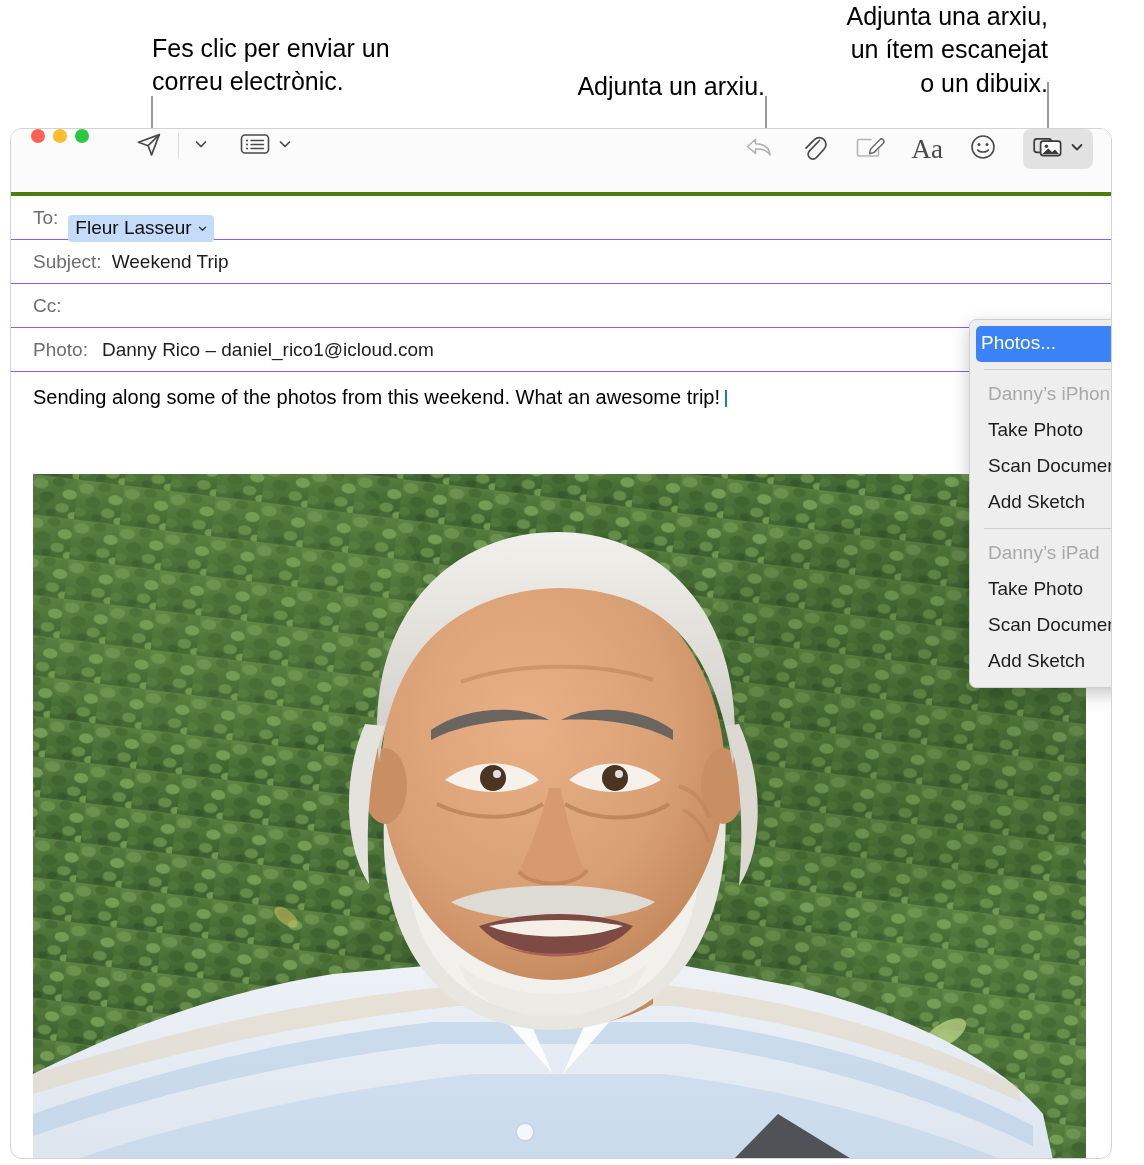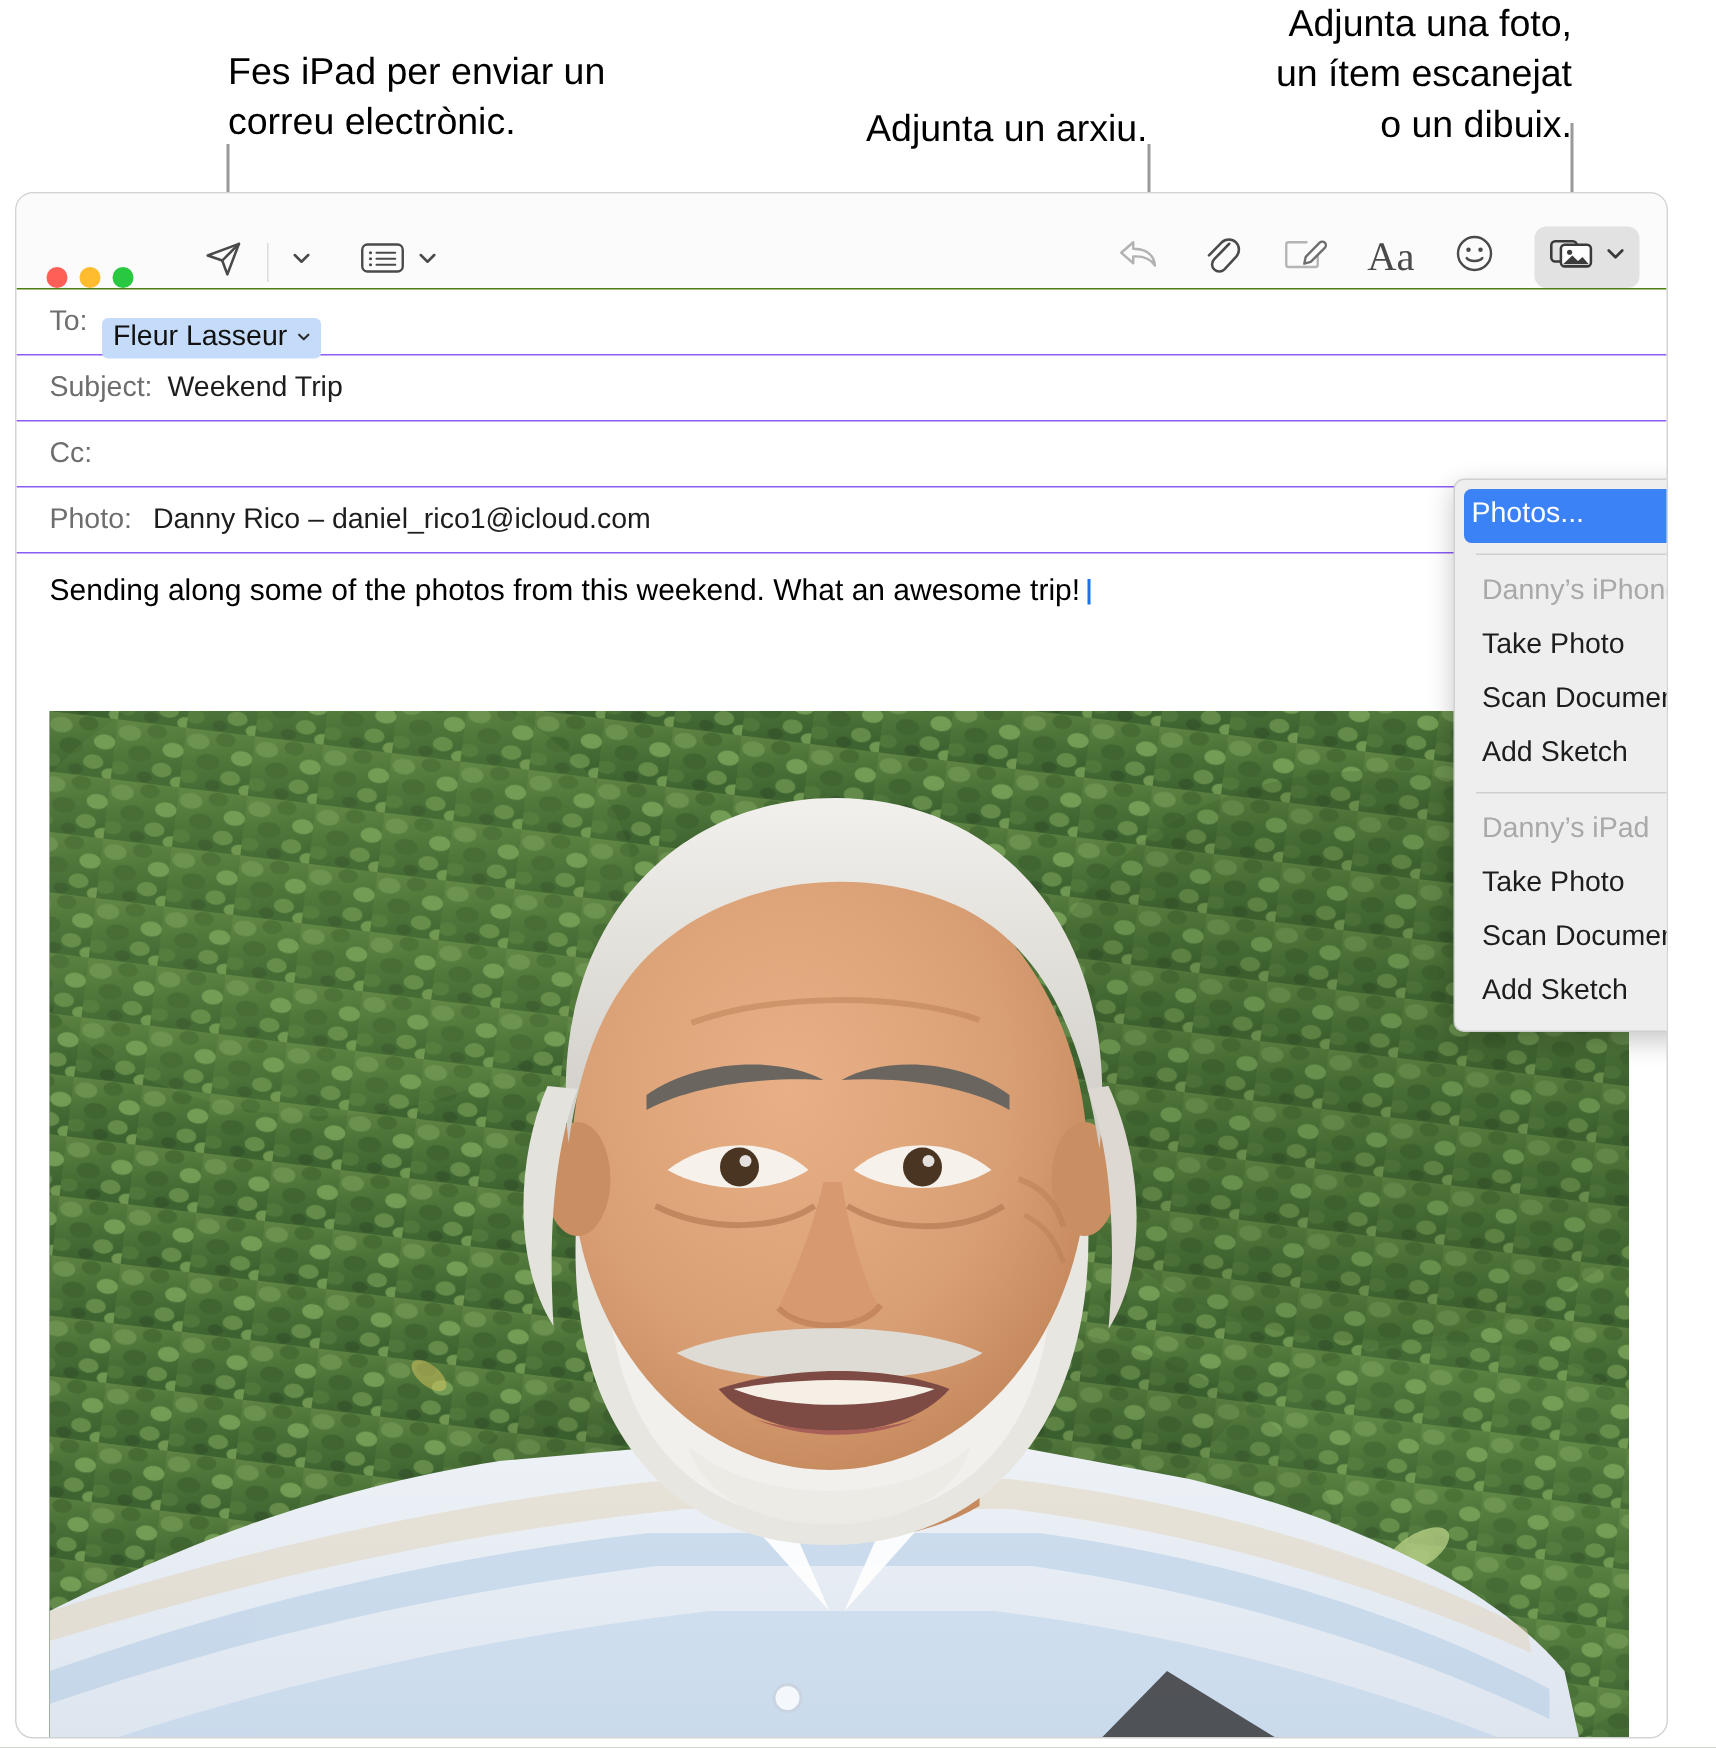--- a/index.html
+++ b/index.html
@@ -49,23 +49,23 @@
     border-radius: 12px;
     box-sizing: border-box;
     overflow: hidden;
   }
 
   
   #toolbar {
     position: relative;
     height: 63px;
     background: #fbfbfb;
-    border-bottom: 1px solid #4d7c0f;
-    display: flex;
-    align-items: flex-end;
+    border-bottom: 4px solid #4d7c0f;
+    display: flex;
+    align-items: flex-start;
   }
   #traffic-lights {
     display: flex;
     gap: 8px;
     margin-left: 20px;
   }
   .light { width: 14px; height: 14px; border-radius: 50%; }
 
   #toolbar-left-group {
     display: flex;
@@ -213,28 +213,28 @@
   }
   .menu-sep {
     height: 1px;
     background: #cfcfcf;
     margin: 7px 14px;
   }
 </style>
 </head>
 <body>
 
-<div class="callout" id="callout-send">Fes iPad per enviar un
+<div class="callout" id="callout-send">Fes clic per enviar un
 correu electrònic.</div>
 <div class="leader" id="leader-send"></div>
 
 <div class="callout" id="callout-file">Adjunta un arxiu.</div>
 <div class="leader" id="leader-file"></div>
 
-<div class="callout" id="callout-photo">Adjunta una foto,
+<div class="callout" id="callout-photo">Adjunta una arxiu,
 un ítem escanejat
 o un dibuix.</div>
 <div class="leader" id="leader-photo"></div>
 
 <div id="compose-window">
 
   <div id="toolbar">
 
     <div id="traffic-lights">
       <div class="light" style="background:#FF5F57"></div>

